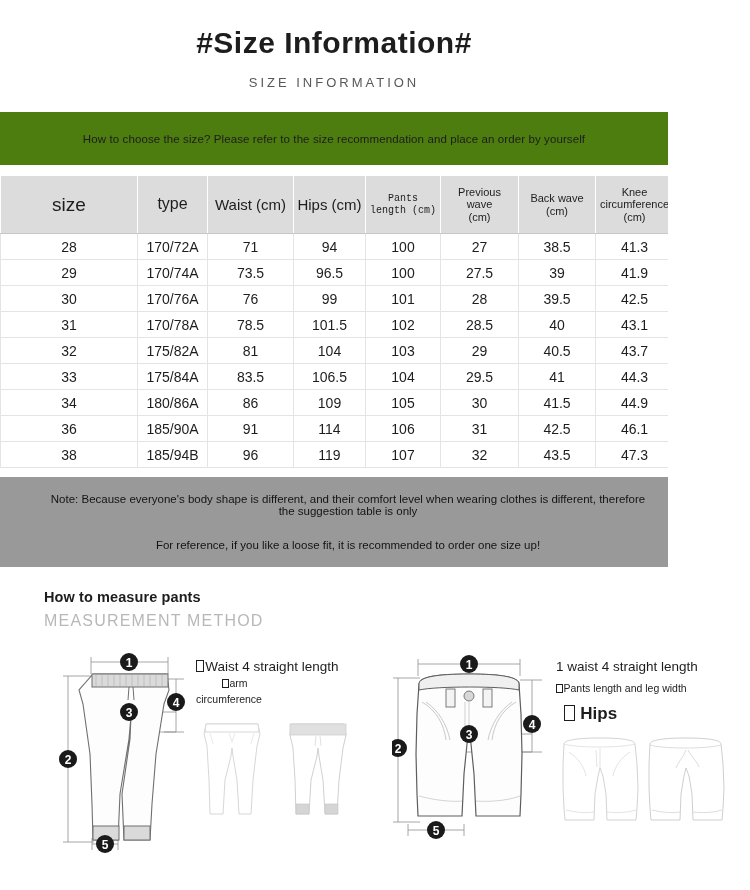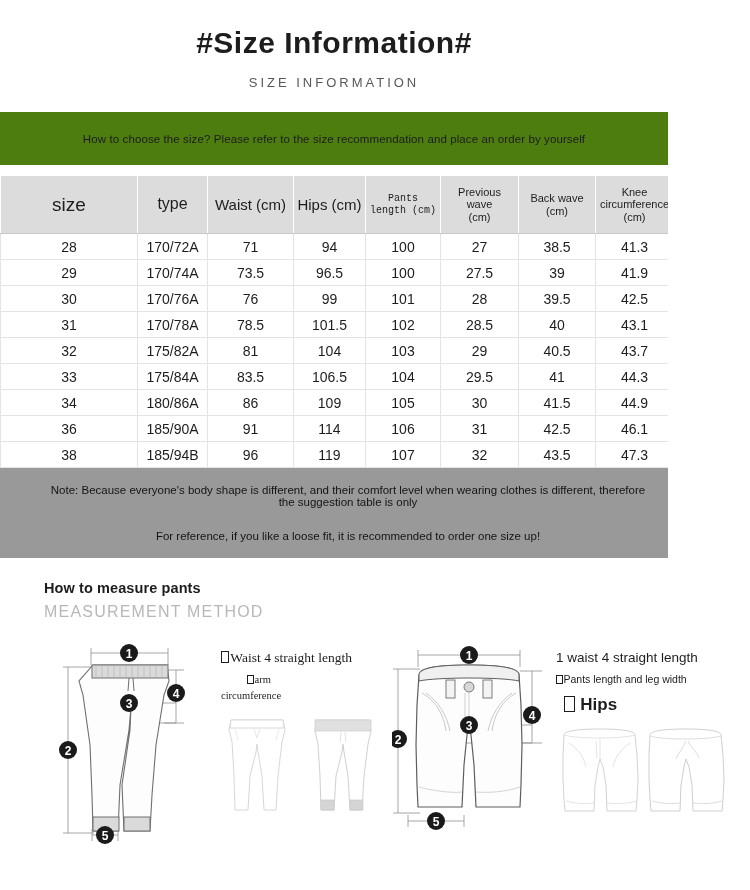--- a/index.html
+++ b/index.html
@@ -77,20 +77,21 @@
     text-align: center;
     vertical-align: middle;
     font-size: 14px;
     color: #1d1d1d;
     padding: 0 2px;
   }
   table.size-table tbody td.cell-size { font-size: 14px; }
 
   
   .note-band {
+    margin-top: 9px;
     width: 100%; height: 90px;
     background: #999999;
     display: flex; flex-direction: column;
     align-items: center; justify-content: center;
     gap: 22px;
     text-align: center;
     padding-left: 28px;
   }
   .note-line { font-size: 11.5px; color: #141414; padding: 0 14px; }
 
@@ -101,28 +102,28 @@
   }
   .measure-subtitle {
     margin-top: 7px;
     font-size: 16px; font-weight: 400; letter-spacing: 1.2px; color: #b8b8b8;
   }
 
   .diagram-row { position: relative; margin-top: 14px; height: 235px; }
 
   .diagram-col { position: absolute; top: 0; }
   .col-pants-fig  { left: -8px;  width: 190px; }
-  .col-pants-txt  { left: 177px; width: 185px; font-family: Liberation Serif, serif; }
+  .col-pants-txt  { left: 152px; width: 185px; }
   .col-shorts-fig { left: 348px; width: 180px; }
   .col-shorts-txt { left: 512px; width: 205px; }
 
   .label-block { padding-top: 14px; }
   .lbl-1 { font-size: 13.5px; color: #1d1d1d; line-height: 1.35; }
   .lbl-2 { font-size: 10.5px; color: #1d1d1d; line-height: 1.5; margin-top: 5px; }
-  .lbl-3 { font-size: 10.5px; color: #1d1d1d; line-height: 1.5; margin-top: 5px; }
+  .lbl-3 { font-size: 10.5px; color: #1d1d1d; line-height: 1.5; }
   .lbl-3.indent { padding-left: 26px; }
   .lbl-3.cont { padding-left: 0; margin-top: 0; }
   .lbl-big {
     font-size: 17px; font-weight: 700; color: #1d1d1d;
     margin-top: 7px; padding-left: 8px;
   }
   .tofu {
     display: inline-block;
     width: 0.62em; height: 0.92em;
     border: 1.6px solid currentColor;

